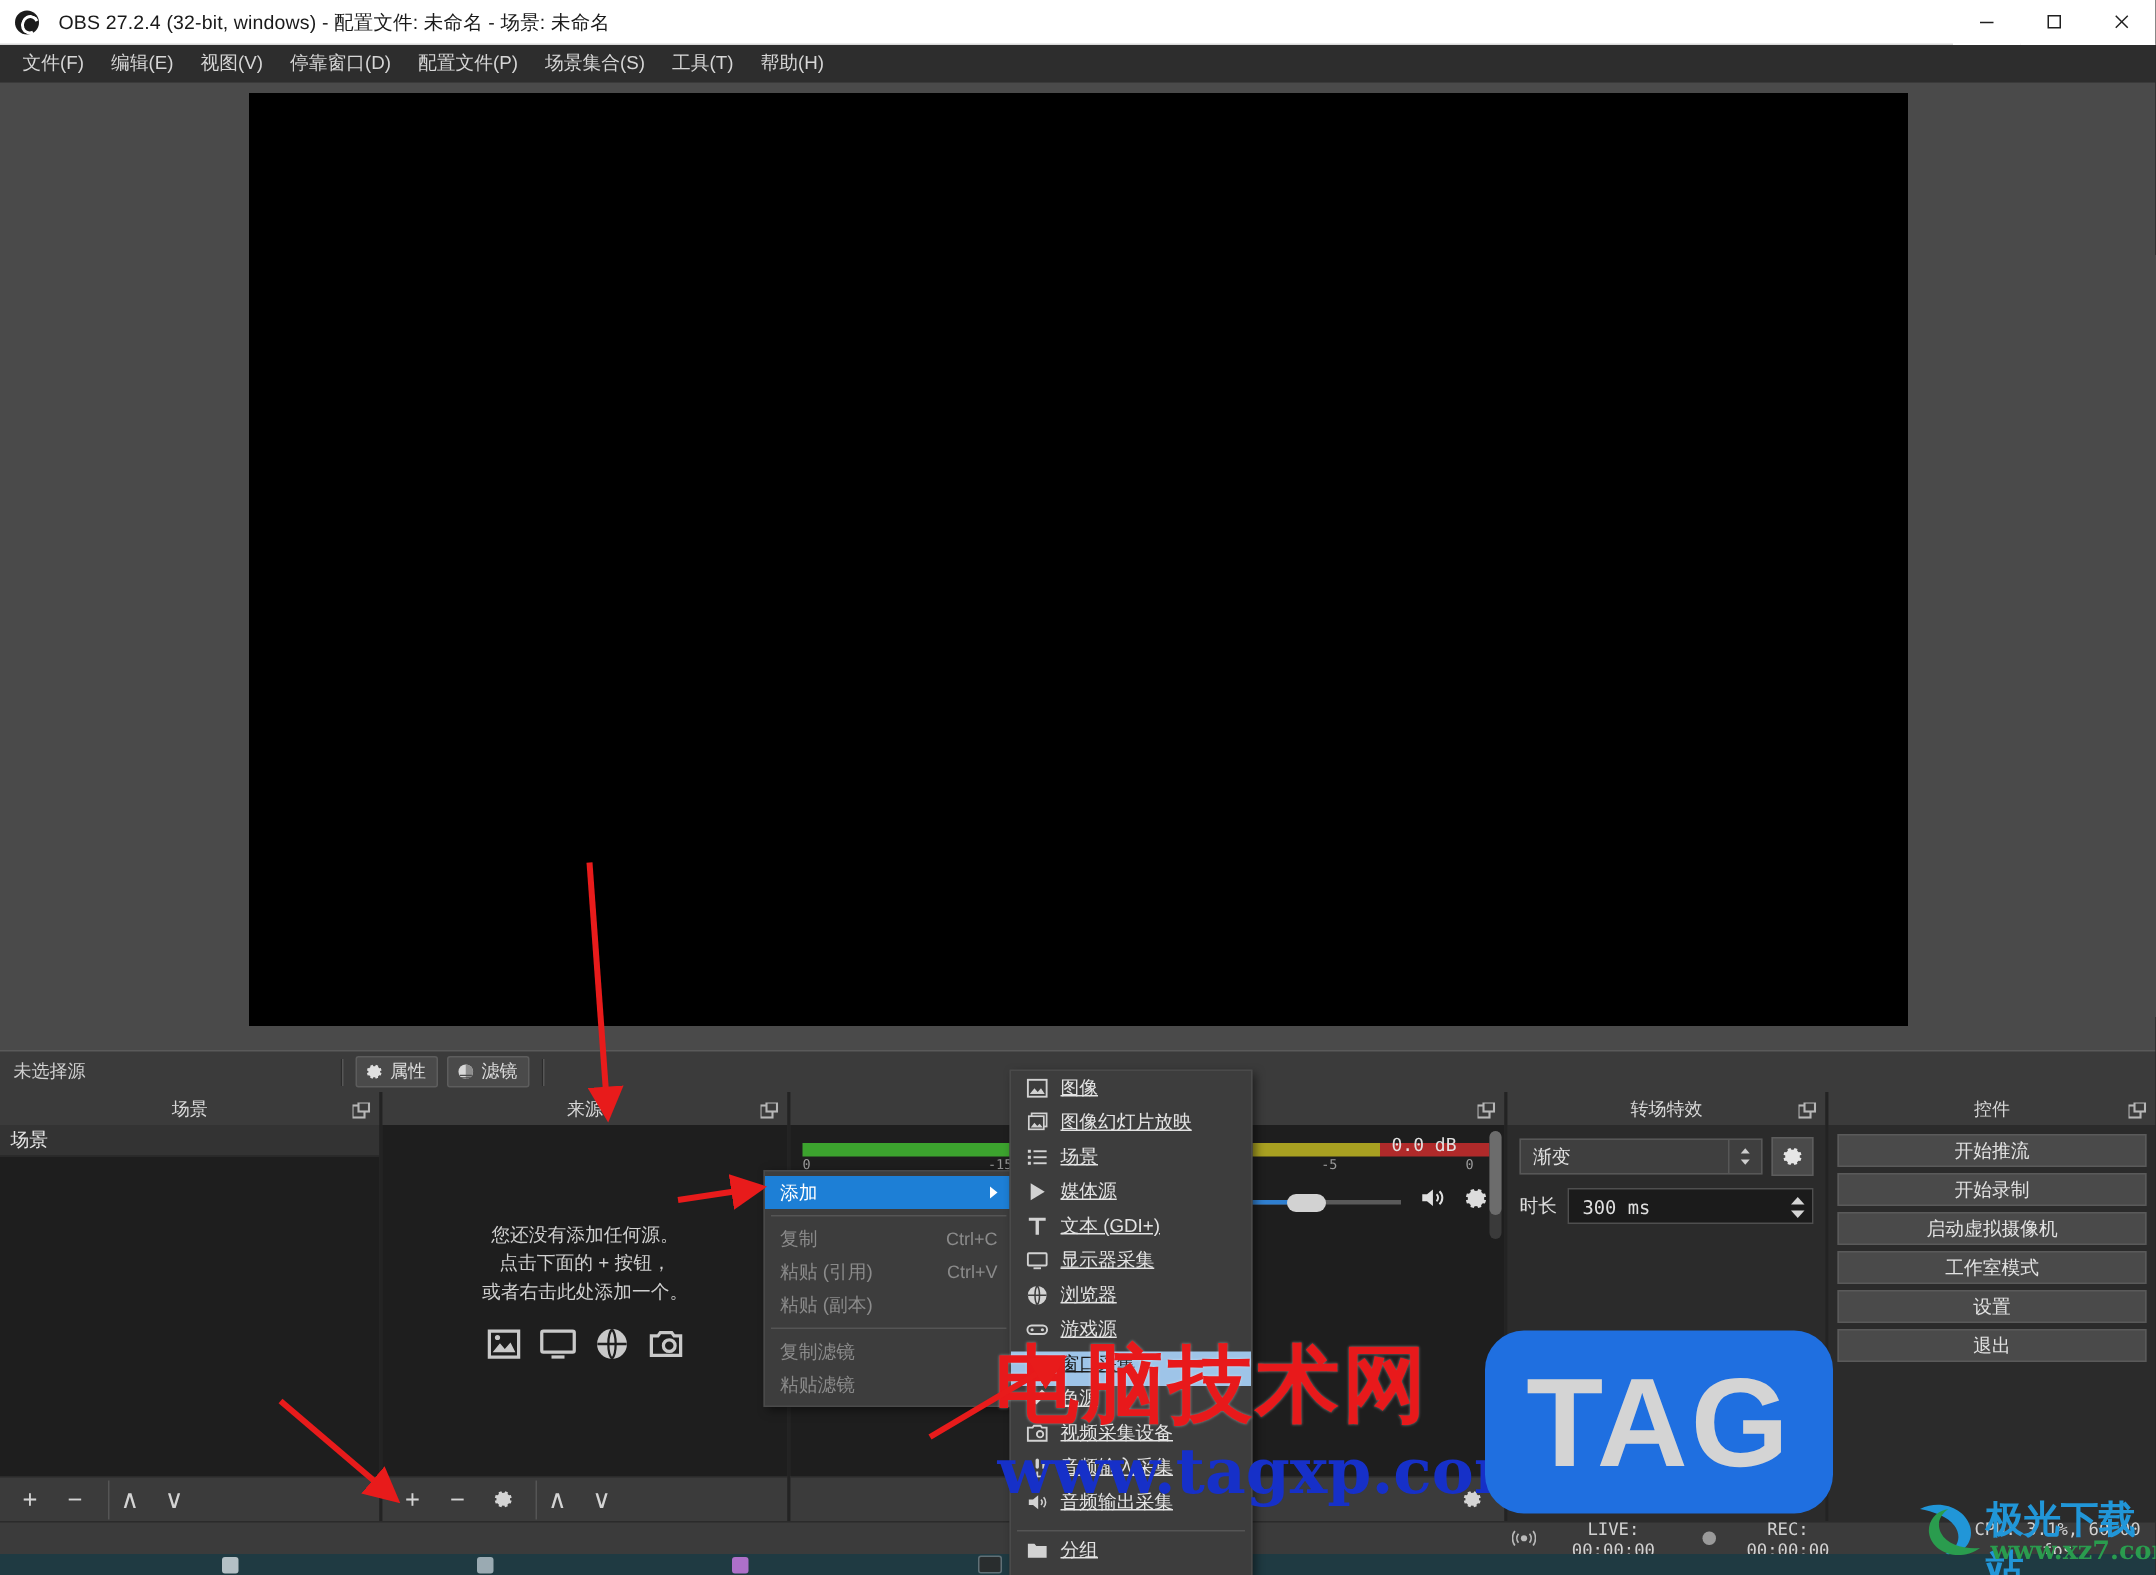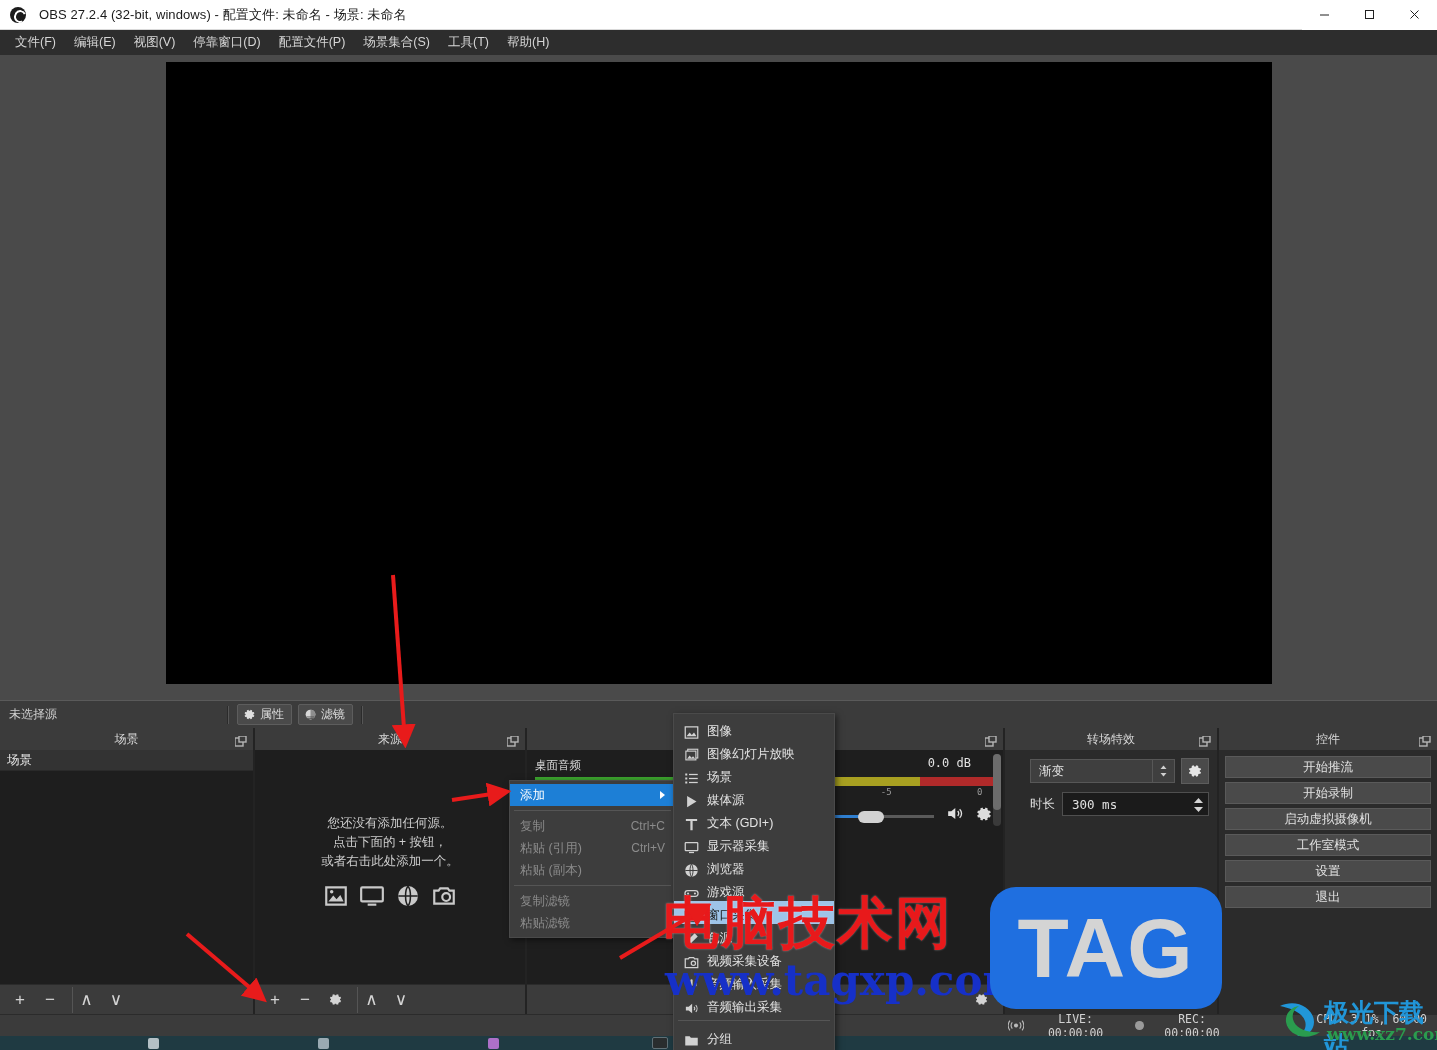--- a/index.html
+++ b/index.html
@@ -133,21 +133,21 @@
     position:absolute; left:81%; top:2px; width:26px; height:12px;
     background:#d2d2d2; border-radius:6px;
   }
   .mix-scroll{
     position:absolute; right:2px; top:4px; width:8px; height:72px;
     background:#3a3a3a; border-radius:4px;
   }
   .mix-scroll i{ display:block; width:8px; height:56px; background:#6c6c6c; border-radius:4px;}
 
   
-  .tr-body{ padding:8px;margin-left:17px; }
+  .tr-body{ padding:8px; }
   .tr-line1{ display:flex; align-items:center; gap:6px; }
   .combo{
     flex:1 1 auto; height:24px; background:#3f3f3f; border:1px solid #575757;
     color:#e3e3e3; font-size:12.5px; display:flex; align-items:center; padding-left:8px;
     position:relative;
   }
   .combo .spin{
     position:absolute; right:0; top:0; width:22px; height:22px;
     border-left:1px solid #575757; display:flex; flex-direction:column;
     align-items:center; justify-content:center; color:#cfcfcf; font-size:8px; line-height:8px;
@@ -216,22 +216,22 @@
   }
   .ctx-sep{ height:1px; background:#555; margin:4px 4px; }
 
   
   .submenu{
     position:absolute; left:673px; top:713px; width:162px;
     background:#3d3d3d; border:1px solid #4a4a4a; z-index:41;
     padding:3px 0; box-shadow:2px 2px 6px rgba(0,0,0,.5);
   }
   .sub-item{
-    height:23px; display:flex; align-items:flex-end; gap:8px; padding:0 9px;
-    font-size:12.5px; color:#e3e3e3;
+    height:23px; display:flex; align-items:flex-start; gap:8px; padding:0 9px;
+    font-size:12.5px; color:#e3e3e3;text-decoration:underline;
   }
   .sub-item.sel{ background:#9ec4e8; color:#1a1a1a; }
   .sub-ico{ width:16px; height:16px; display:flex; align-items:center; justify-content:center; flex:0 0 16px;}
   .sub-ico svg{ fill:#d2d2d2; }
   .sub-item.sel .sub-ico svg{ fill:#3a3a3a; }
   .sub-sep{ height:1px; background:#555; margin:4px 4px; }
 
   
   .anno{ position:absolute; z-index:60; pointer-events:none; }
 
@@ -417,21 +417,20 @@
         <span class="t"></span>
         <span class="float-ico">
           <svg width="12" height="11" viewBox="0 0 12 11">
               <rect x="0" y="2" width="8" height="8" fill="none" stroke="#b6b6b6" stroke-width="1.4"></rect>
               <rect x="4" y="0" width="7" height="6" fill="#3b3b3b" stroke="#b6b6b6" stroke-width="1.4"></rect>
             </svg>
         </span>
       </div>
       <div class="dock-body">
         <div class="mix-row">
-          <div class="mix-name">桌面音频</div>
           <div class="mix-db">0.0 dB</div>
           <div class="meter">
             <div class="g" style="width:62%"></div>
             <div class="y" style="width:22%"></div>
             <div class="r" style="width:16%"></div>
           </div>
           <div class="ticks">
             <span style="left:0%">0</span>
             <span style="left:27%">-15</span>
             <span style="left:51%">-10</span>

